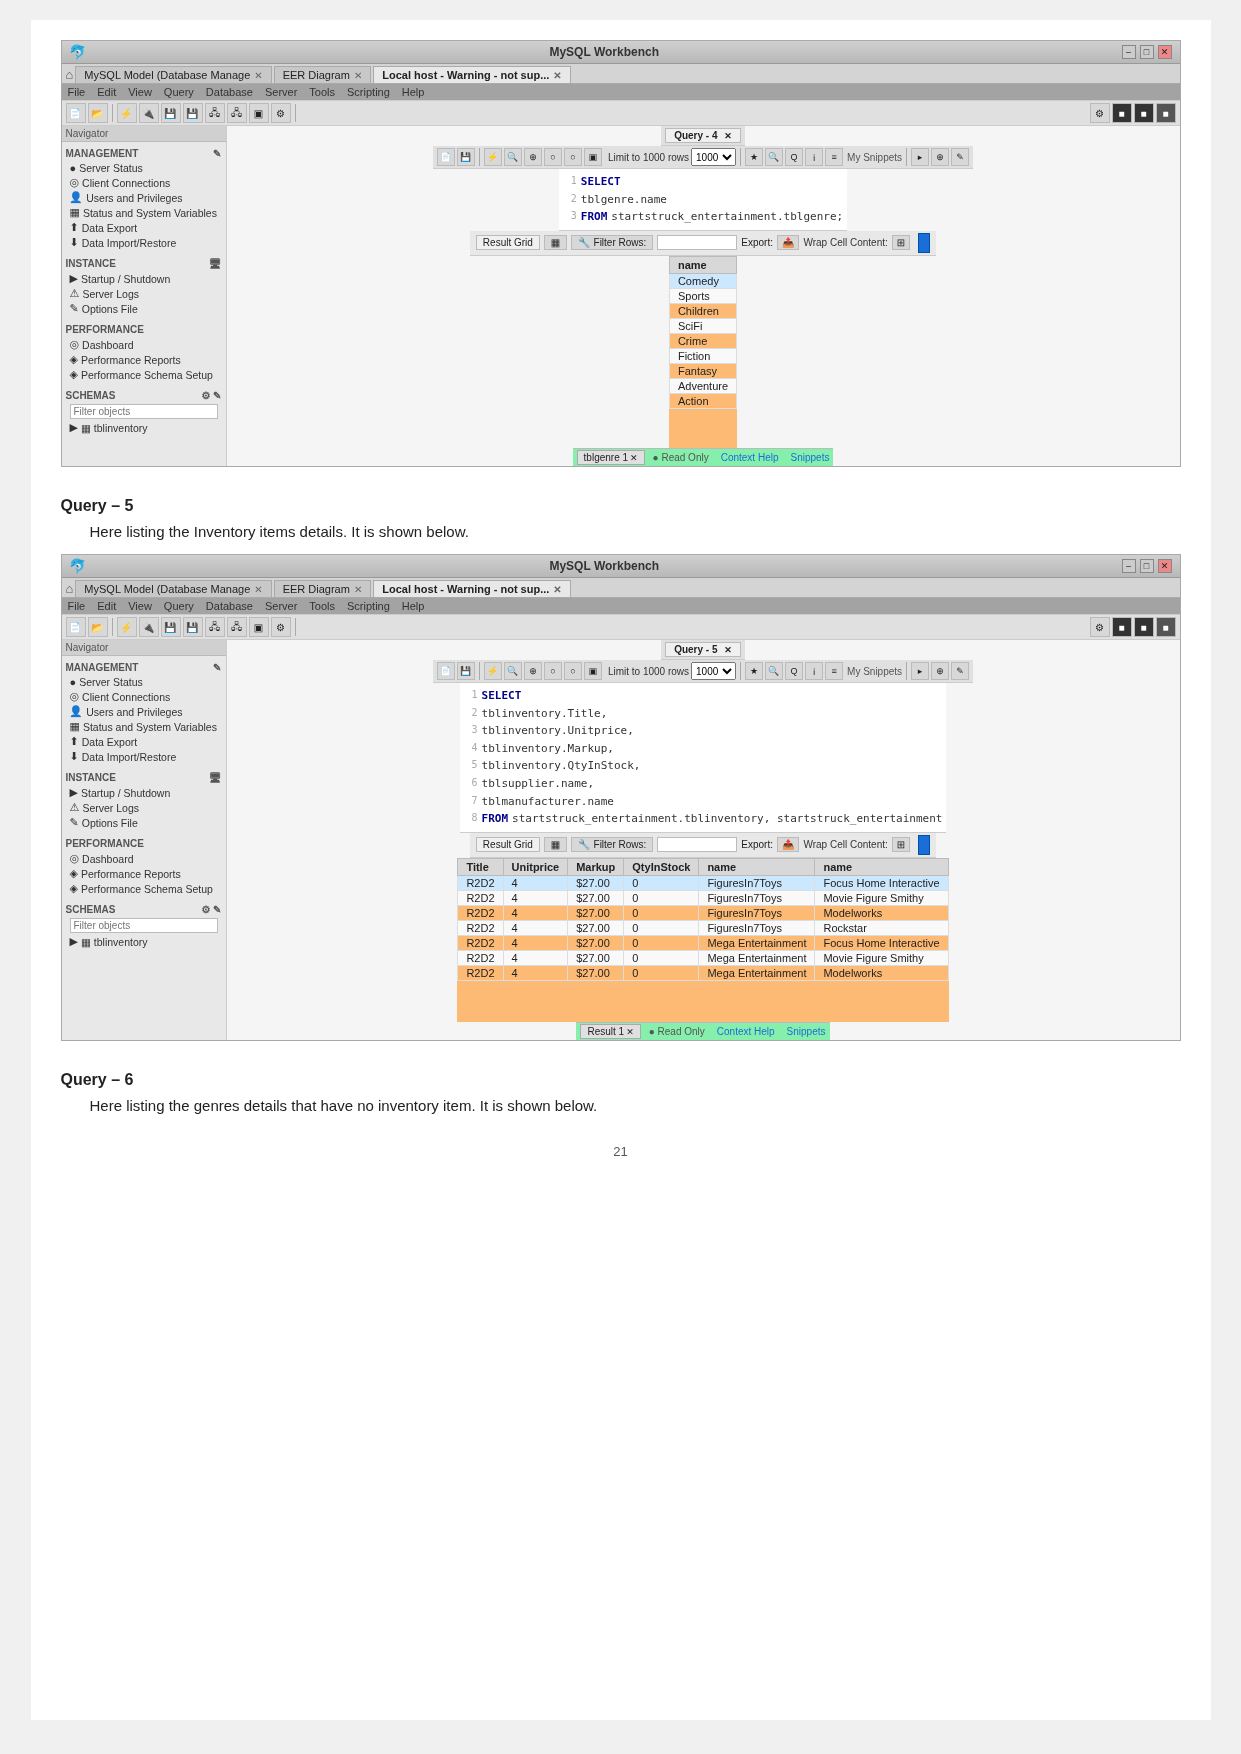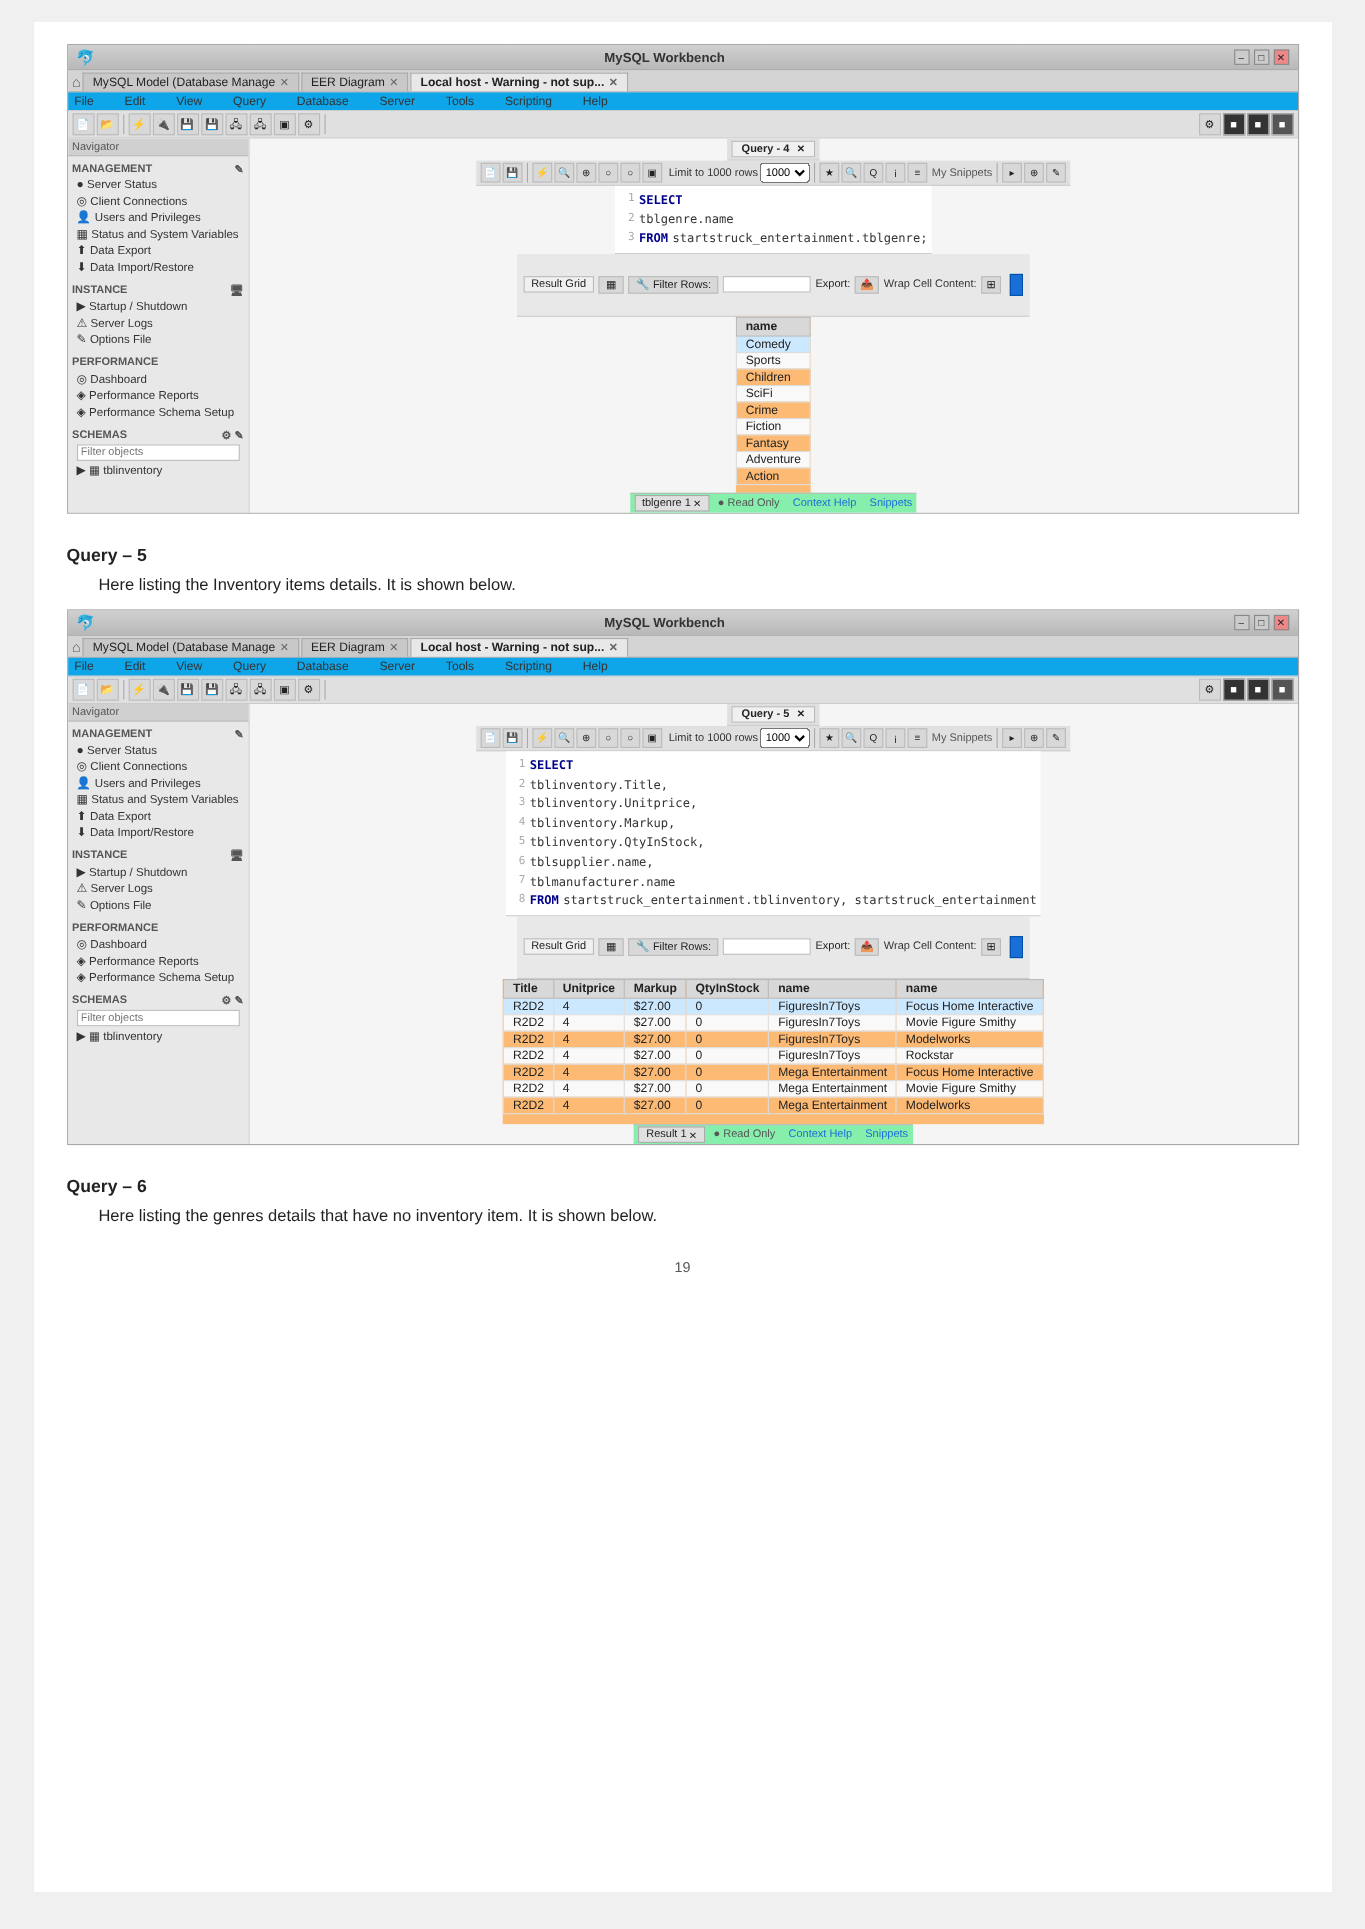--- a/index.html
+++ b/index.html
@@ -70,23 +70,23 @@
       cursor: pointer;
       display: flex; align-items: center; gap: 4px;
     }
     .wb-tab.active {
       background: #e8e8e8;
       font-weight: bold;
     }
     .wb-tab-close { font-size: 10px; color: #666; }
     .wb-home-icon { font-size: 13px; color: #555; }
     .wb-menubar {
-      background: #0ea5e9;
-      display: flex;
-      gap: 28px;
+      background: #a3a3a3;
+      display: flex;
+      gap: 12px;
       padding: 2px 6px;
       border-bottom: 1px solid #ccc;
       font-size: 11px;
     }
     .wb-menu-item { cursor: pointer; color: #333; }
     .wb-toolbar {
       background: #e0e0e0;
       display: flex;
       align-items: center;
       padding: 2px 4px;
@@ -255,21 +255,21 @@
       border: 1px solid #aaa;
       padding: 1px 6px;
       font-size: 10px;
       cursor: pointer;
       display: flex; align-items: center; gap: 2px;
     }
 
     .wb-query-input-toolbar {
       display: flex; align-items: center; gap: 4px;
       background: #e8e8e8;
-      padding: 18px 6px;
+      padding: 2px 6px;
       border-bottom: 1px solid #ccc;
       font-size: 10px;
     }
     .wb-filter-input {
       font-size: 10px;
       border: 1px solid #bbb;
       padding: 1px 4px;
       width: 80px;
     }
     .wb-export-btn {
@@ -843,15 +843,15 @@
           <span style="cursor:pointer;color:#1a6ed8;margin-left:8px;">Context Help</span>
           <span style="cursor:pointer;color:#1a6ed8;margin-left:8px;">Snippets</span>
         </div>
       </div>
     </div>
   </div>
 
   <div class="section-heading">Query – 6</div>
   <div class="section-desc">Here listing the genres details that have no inventory item. It is shown below.</div>
 
-  <div class="page-number">19</div>
+  <div class="page-number">21</div>
 
 </div>
 
 </body></html>

